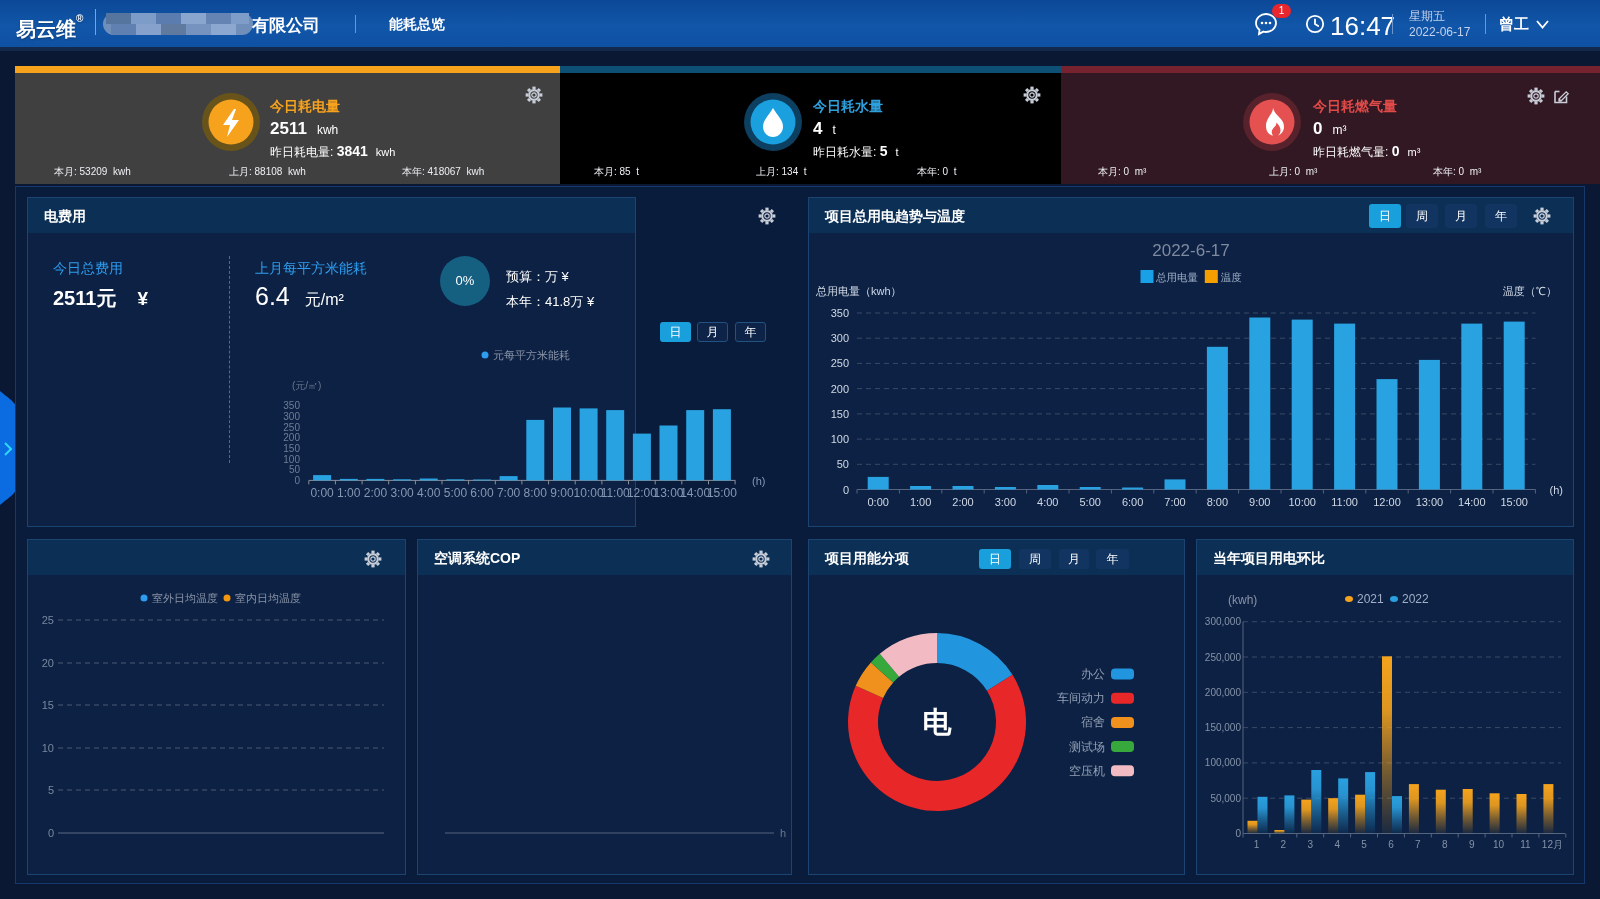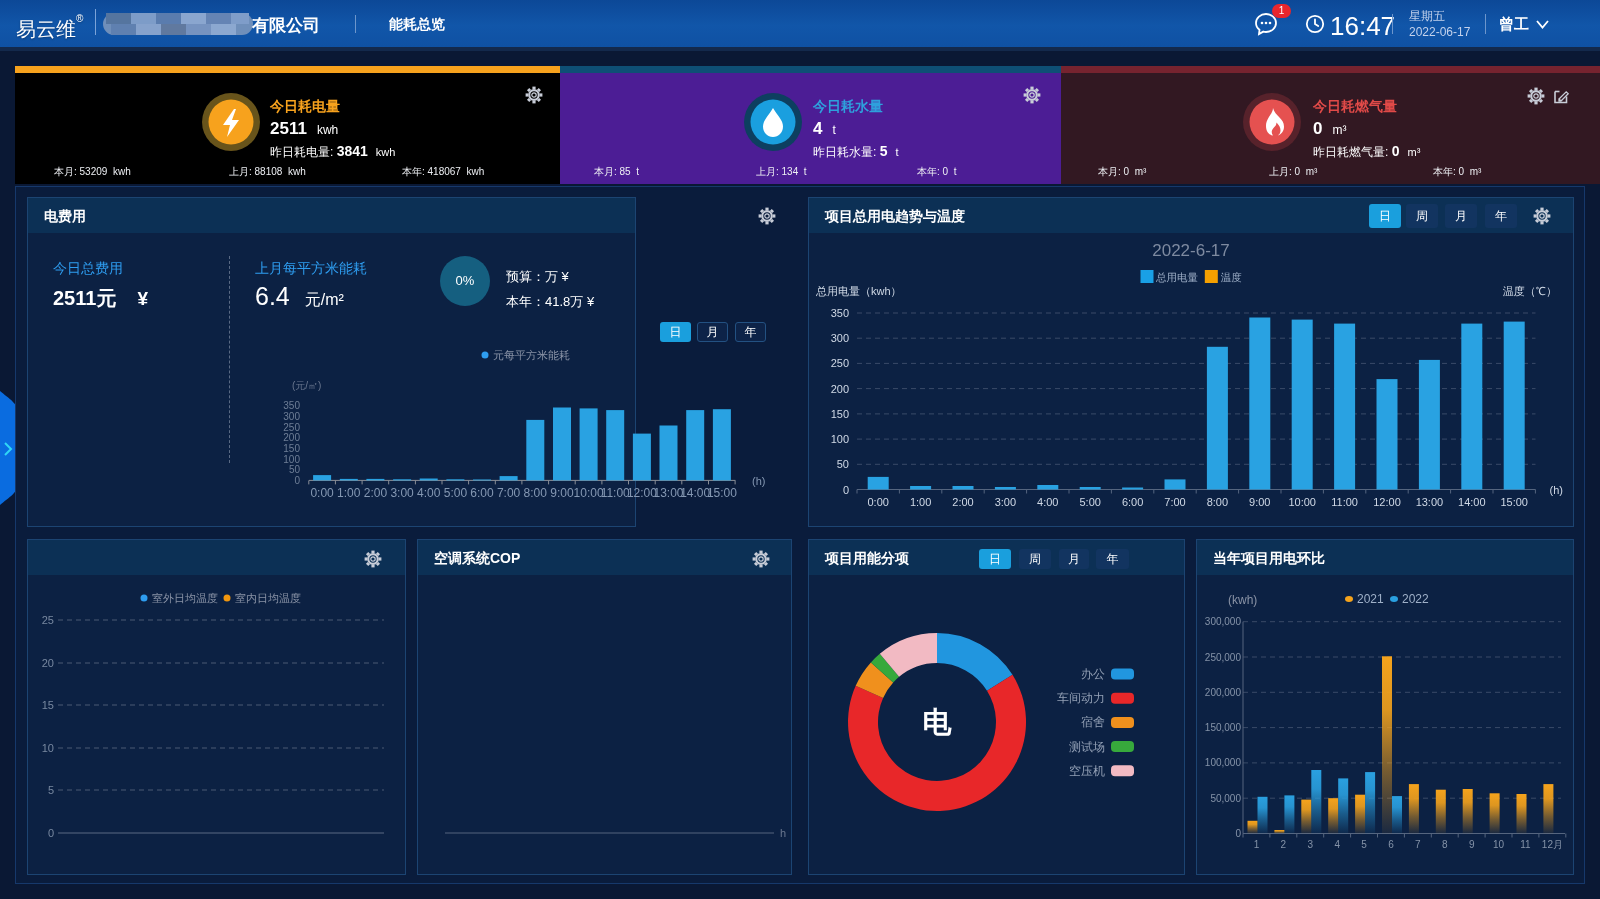--- a/index.html
+++ b/index.html
@@ -11,21 +11,21 @@
 .tab{position:absolute;font-size:12px;color:#fff;text-align:center;border-radius:3px}
 .tab.on{background:#1a9fdd}
 .tab.off{background:#0d2348;border:1px solid #235182}
 .tab.hd{background:#123460}
 .card{position:absolute;top:66px;height:118px}
 .cstrip{position:absolute;left:0;top:0;right:0;height:7px}
 .cstat{position:absolute;bottom:5px;font-size:10px;color:#eef0f4}
 </style></head>
 <body>
 <div class="hdr">
- <div class="abs" style="left:16px;top:13px;font-size:20px;font-weight:normal;color:#fff;text-shadow:0 1px 2px rgba(0,0,0,0.3)">易云维<span style="font-size:10px;vertical-align:14px;letter-spacing:0">®</span></div>
+ <div class="abs" style="left:16px;top:13px;font-size:20px;font-weight:bold;color:#fff;text-shadow:0 1px 2px rgba(0,0,0,0.3)">易云维<span style="font-size:10px;vertical-align:14px;letter-spacing:0">®</span></div>
  <div class="abs" style="left:95px;top:9px;width:1px;height:26px;background:#7ba3d8"></div>
  <svg class="abs" style="left:103px;top:13px" width="150" height="22">
   <rect x="0" y="0" width="150" height="22" rx="11" fill="#6f8fba"></rect>
   <rect x="3" y="0" width="25" height="11" fill="#55759f"></rect>
       <rect x="28" y="0" width="25" height="11" fill="#7d9cc8"></rect>
       <rect x="53" y="0" width="25" height="11" fill="#5a7cae"></rect>
       <rect x="78" y="0" width="25" height="11" fill="#8aa6cf"></rect>
       <rect x="103" y="0" width="25" height="11" fill="#6584b4"></rect>
       <rect x="128" y="0" width="18" height="11" fill="#7f9dc9"></rect>
   <rect x="8" y="11" width="25" height="11" fill="#5f80b0"></rect>
@@ -56,21 +56,21 @@
  <svg class="abs" style="left:1536px;top:20px" width="13" height="9">
       <path d="M1 1 L6.5 7.5 L12 1" fill="none" stroke="#fff" stroke-width="1.8"></path>
     </svg>
 </div>
 <div class="abs" style="left:0;top:47px;width:1600px;height:4px;background:#13294c"></div>
 <svg class="abs" style="left:0;top:391px" width="21" height="114">
  <path d="M0 0 C8 7 20 13 20 27 L20 87 C20 101 8 107 0 114 Z" fill="#0a6ce0"></path>
  <path d="M5 52 L11 58 L5 64" fill="none" stroke="#30d6f6" stroke-width="2"></path>
 </svg>
 <div class="abs" style="left:15px;top:186px;width:1570px;height:698px;background:#0a1c3c;border:1px solid #16386b"></div>
-<div class="card" style="left:15px;width:545px;background:#000000">
+<div class="card" style="left:15px;width:545px;background:#404040">
     <div class="cstrip" style="background:#f7a21d"></div>
     <svg class="abs" style="left:186px;top:26px" width="60" height="60">
       <circle cx="30" cy="30" r="29" fill="#68541b"></circle>
       <circle cx="30" cy="30" r="22.5" fill="#f7a21d"></circle>
       <path d="M33 17 L22 33 L29 33 L26 45 L38 28 L31 28 L35 17 Z" fill="#fff"></path>
     </svg>
     <div class="abs" style="left:255px;top:32px;font-size:14px;font-weight:bold;color:#f7a21d">今日耗电量</div>
     <div class="abs" style="left:255px;top:53px;font-size:17px;font-weight:bold;color:#fff">2511<span style="font-size:12px;font-weight:normal;margin-left:10px">kwh</span></div>
     <div class="abs" style="left:255px;top:77px;font-size:12px;color:#fff">昨日耗电量: <b style="font-size:14px">3841</b><span style="font-size:11px;margin-left:8px">kwh</span></div>
     <div class="cstat" style="left:39px">本月: 53209&nbsp; kwh</div>
@@ -82,21 +82,21 @@
       <line x1="9.0" y1="3.2" x2="9.0" y2="0.6" stroke="#c8cdd8" stroke-width="3.2"></line>
       <line x1="13.1" y1="4.9" x2="14.9" y2="3.1" stroke="#c8cdd8" stroke-width="3.2"></line>
       <line x1="14.8" y1="9.0" x2="17.4" y2="9.0" stroke="#c8cdd8" stroke-width="3.2"></line>
       <line x1="13.1" y1="13.1" x2="14.9" y2="14.9" stroke="#c8cdd8" stroke-width="3.2"></line>
       <line x1="9.0" y1="14.8" x2="9.0" y2="17.4" stroke="#c8cdd8" stroke-width="3.2"></line>
       <line x1="4.9" y1="13.1" x2="3.1" y2="14.9" stroke="#c8cdd8" stroke-width="3.2"></line>
       <line x1="3.2" y1="9.0" x2="0.6" y2="9.0" stroke="#c8cdd8" stroke-width="3.2"></line>
       <line x1="4.9" y1="4.9" x2="3.1" y2="3.1" stroke="#c8cdd8" stroke-width="3.2"></line>
     </svg>
   </div>
-<div class="card" style="left:560px;width:501px;background:#4c1d95">
+<div class="card" style="left:560px;width:501px;background:#000000">
     <div class="cstrip" style="background:#0e4f75"></div>
     <svg class="abs" style="left:183px;top:26px" width="60" height="60">
       <circle cx="30" cy="30" r="29" fill="#0d3f60"></circle>
       <circle cx="30" cy="30" r="22.5" fill="#1a9fdf"></circle>
       <path d="M30 16 C34 23 40 28 40 34.5 C40 40.5 35.5 45 30 45 C24.5 45 20 40.5 20 34.5 C20 28 26 23 30 16 Z" fill="#fff"></path>
     </svg>
     <div class="abs" style="left:253px;top:32px;font-size:14px;font-weight:bold;color:#2ea0dd">今日耗水量</div>
     <div class="abs" style="left:253px;top:53px;font-size:17px;font-weight:bold;color:#fff">4<span style="font-size:12px;font-weight:normal;margin-left:10px">t</span></div>
     <div class="abs" style="left:253px;top:77px;font-size:12px;color:#fff">昨日耗水量: <b style="font-size:14px">5</b><span style="font-size:11px;margin-left:8px">t</span></div>
     <div class="cstat" style="left:34px">本月: 85&nbsp; t</div>

